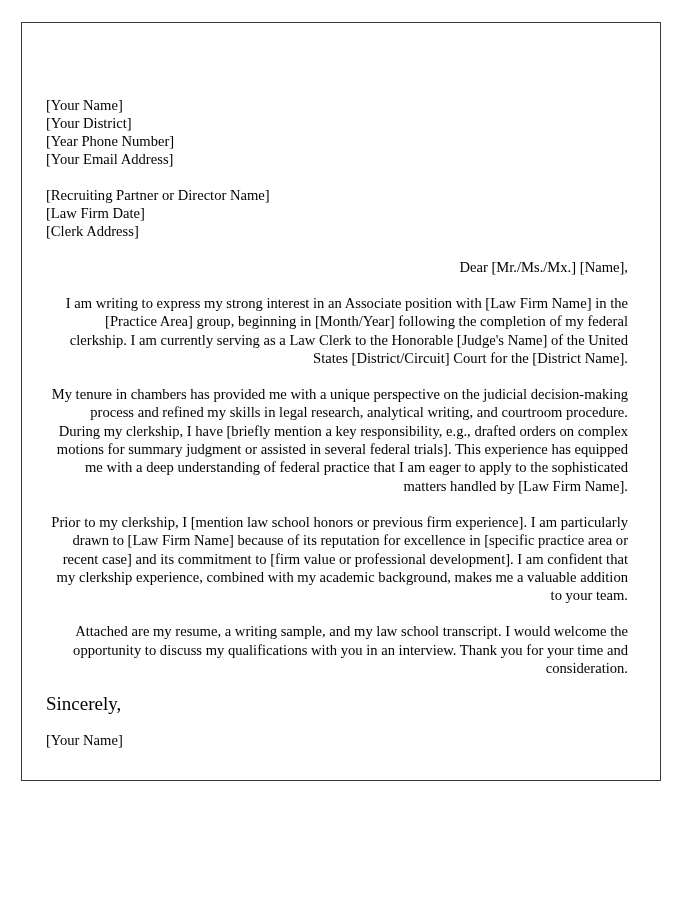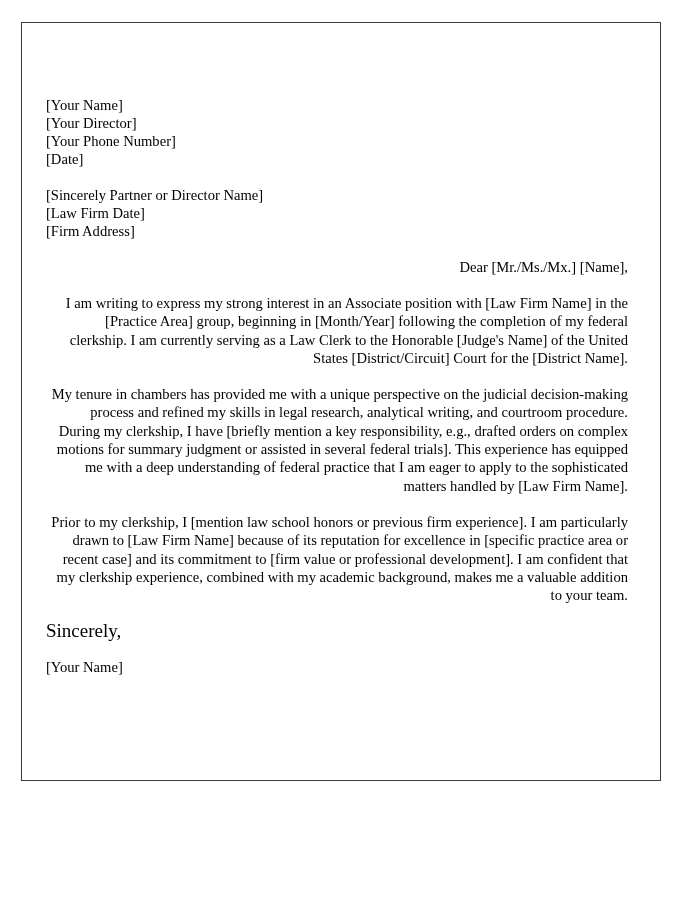--- a/index.html
+++ b/index.html
@@ -70,34 +70,35 @@
   }
 </style>
 </head>
 <body>
 
 <div class="page">
   <div class="letter">
 
     <div class="block">
       <span class="addr-line">[Your Name]</span>
-      <span class="addr-line">[Your Director]</span>
-      <span class="addr-line">[Your Phone Number]</span>
-      <span class="addr-line">[Date]</span>
+      <span class="addr-line">[Your District]</span>
+      <span class="addr-line">[Year Phone Number]</span>
+      <span class="addr-line">[Your Email Address]</span>
     </div>
 
     <div class="block">
-      <span class="addr-line">[Sincerely Partner or Director Name]</span>
+      <span class="addr-line">[Recruiting Partner or Director Name]</span>
       <span class="addr-line">[Law Firm Date]</span>
-      <span class="addr-line">[Firm Address]</span>
+      <span class="addr-line">[Clerk Address]</span>
     </div>
 
     <p class="salutation">Dear [Mr./Ms./Mx.] [Name],</p>
 
     <p class="para">I am writing to express my strong interest in an Associate position with [Law Firm Name] in the [Practice Area] group, beginning in [Month/Year] following the completion of my federal clerkship. I am currently serving as a Law Clerk to the Honorable [Judge's Name] of the United States [District/Circuit] Court for the [District Name].</p>
     <p class="para">My tenure in chambers has provided me with a unique perspective on the judicial decision-making process and refined my skills in legal research, analytical writing, and courtroom procedure. During my clerkship, I have [briefly mention a key responsibility, e.g., drafted orders on complex motions for summary judgment or assisted in several federal trials]. This experience has equipped me with a deep understanding of federal practice that I am eager to apply to the sophisticated matters handled by [Law Firm Name].</p>
     <p class="para">Prior to my clerkship, I [mention law school honors or previous firm experience]. I am particularly drawn to [Law Firm Name] because of its reputation for excellence in [specific practice area or recent case] and its commitment to [firm value or professional development]. I am confident that my clerkship experience, combined with my academic background, makes me a valuable addition to your team.</p>
+    <p class="para">Attached are my resume, a writing sample, and my law school transcript. I would welcome the opportunity to discuss my qualifications with you in an interview. Thank you for your time and consideration.</p>
 
     <p class="closing">Sincerely,</p>
     <p class="signature">[Your Name]</p>
 
   </div>
 </div>
 
 </body></html>

